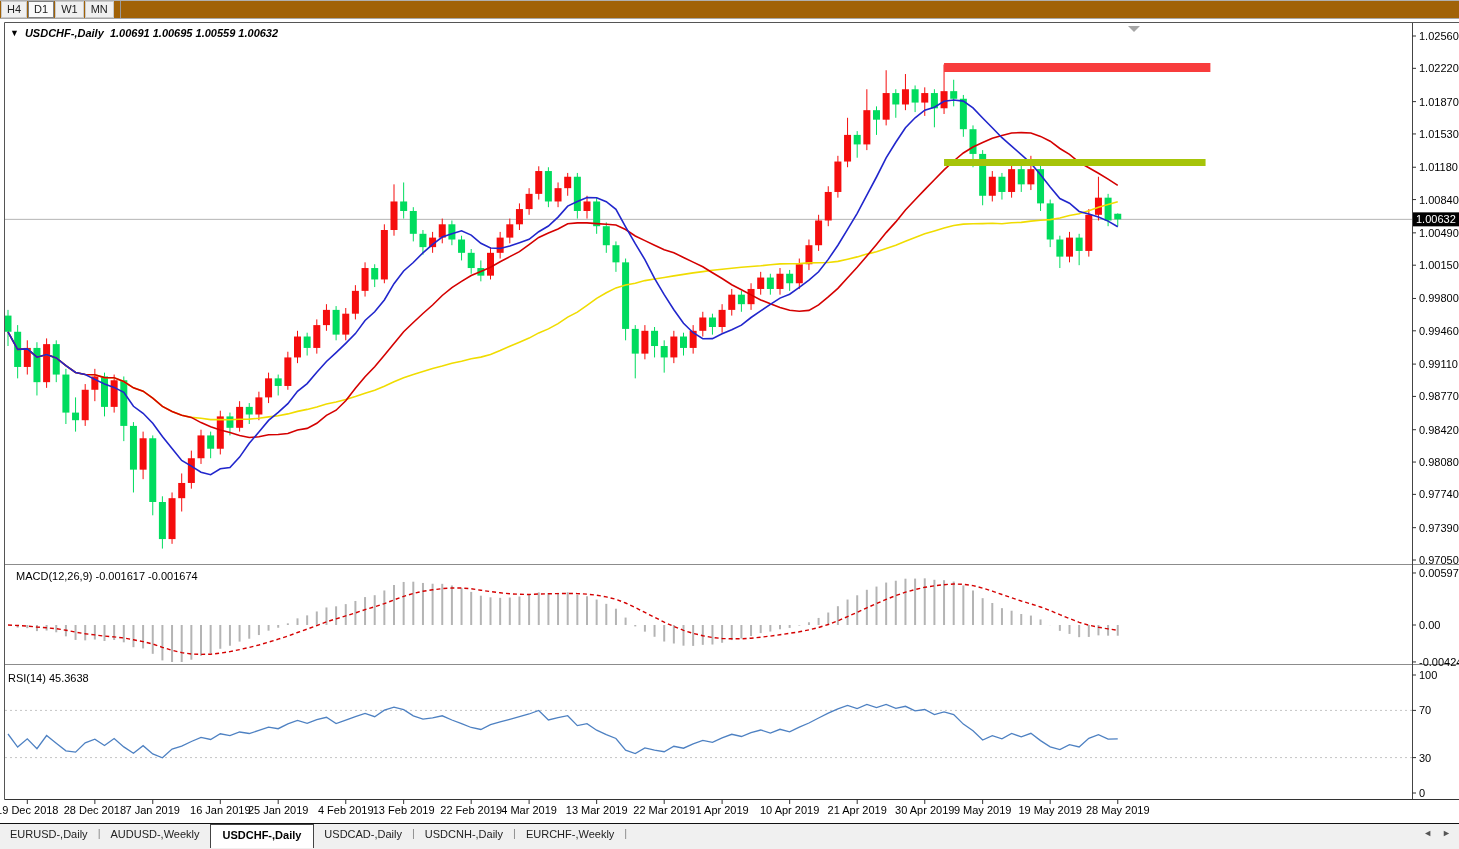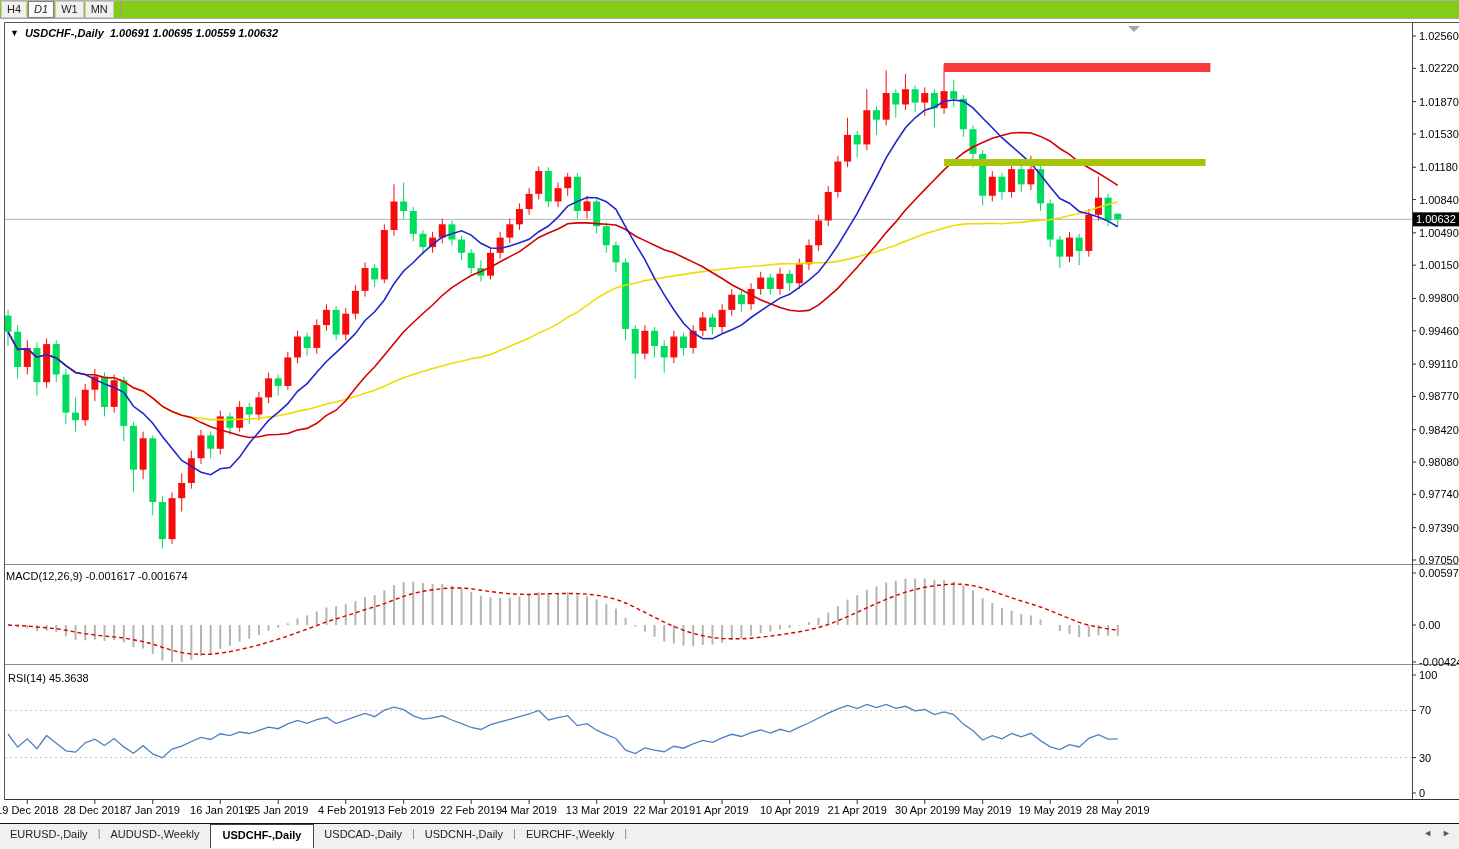--- a/index.html
+++ b/index.html
@@ -1,31 +1,31 @@
 <!DOCTYPE html>
 <html><head>
 <meta charset="utf-8">
 <style>
   html,body{margin:0;padding:0;background:#fff;}
   body{width:1459px;height:849px;position:relative;overflow:hidden;
        font-family:"Liberation Sans",sans-serif;-webkit-font-smoothing:none;}
   
-  .toolbar{position:absolute;left:0;top:0;width:1459px;height:19px;background:#84cc16;
+  .toolbar{position:absolute;left:0;top:0;width:1459px;height:19px;background:#a16207;
            border-top:1px solid #b0b0b0;border-bottom:1px solid #a8a8a8;
            display:flex;align-items:center;z-index:5;box-sizing:border-box;}
   .tfbtn{height:15px;line-height:15px;padding:0 5px;margin-left:1px;font-size:11px;color:#222;
          border:1px solid #c9c9c9;background:#f0f0f0;text-align:center;cursor:default;}
-  .tfbtn.active{background:#fafafa;border:1px solid #808080;font-style:italic;}
+  .tfbtn.active{background:#fafafa;border:1px solid #808080;}
   .tbsep{width:1px;height:17px;background:#9a9a9a;margin-left:6px;}
   
   #chart{position:absolute;left:0;top:0;z-index:1;}
   .overlay{position:absolute;z-index:3;font-size:11px;color:#000;white-space:pre;}
   .chart-title{left:10px;top:27px;font-weight:bold;font-style:italic;}
   .chart-title .caret{font-size:9px;margin-right:6px;position:relative;top:-1px;}
-  .macd-label{left:6px;top:570px;}
+  .macd-label{left:16px;top:570px;}
   .rsi-label{left:8px;top:672px;text-align:right;}
   
   .tabbar{position:absolute;left:0;top:823px;width:1459px;height:26px;background:#f0f0f0;
           border-top:1px solid #111;display:flex;align-items:flex-start;z-index:5;box-sizing:border-box;}
   .tab{font-size:11px;color:#222;padding:3px 10px 4px 10px;height:14px;line-height:14px;cursor:default;}
   .tab.active{background:#fff;border:1px solid #444;border-bottom:none;font-weight:bold;color:#000;
               padding:3px 12px 6px 12px;}
   .tsep{color:#888;font-size:11px;padding:3px 0 0 0;}
   .tab-scroll{margin-left:auto;display:flex;gap:10px;padding:4px 8px 0 0;color:#555;font-size:9px;}
   .tab-scroll span{cursor:default;}

